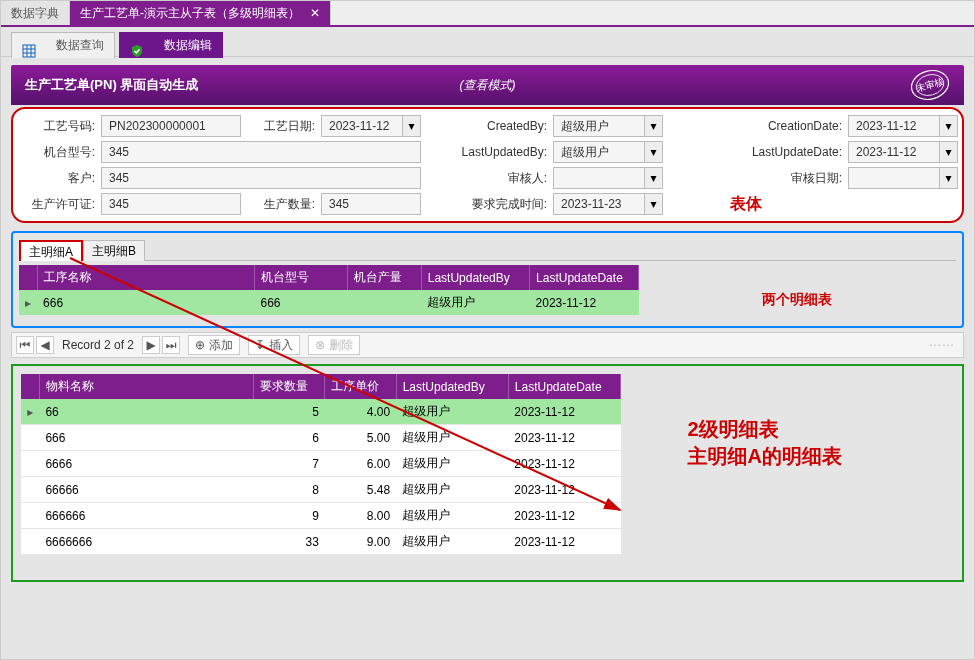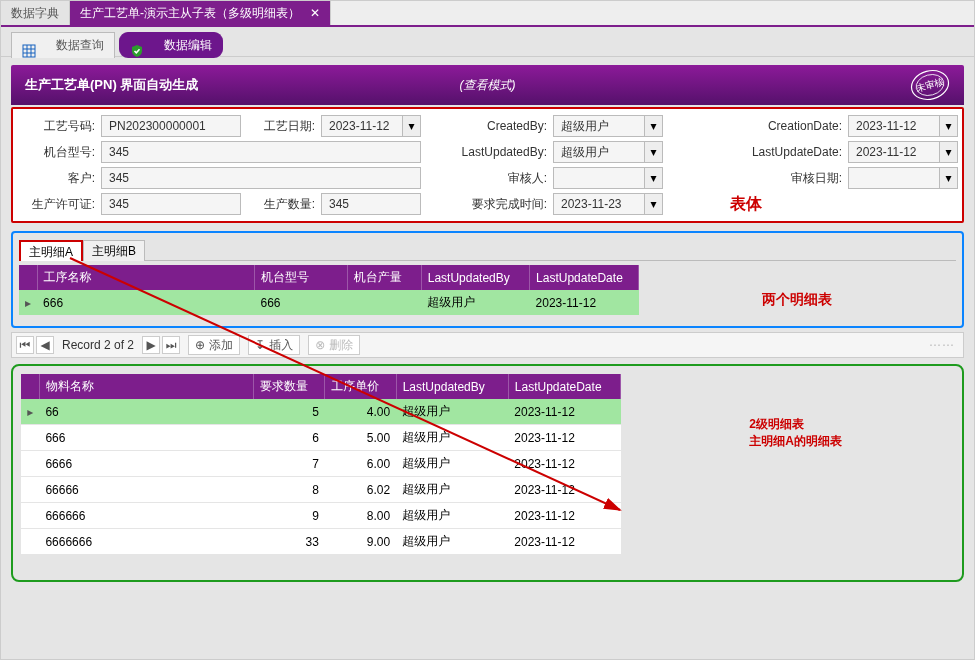--- a/index.html
+++ b/index.html
@@ -8,36 +8,36 @@
 
 
 .top-tabs { height: 26px; background: #eee; border-bottom: 2px solid #7d1e8c; display: flex; }
 .top-tab { height: 24px; padding: 0 10px; line-height: 24px; background: #e4e4e4; color: #555; border-right: 1px solid #ccc; }
 .top-tab.active { background: #7d1e8c; color: #fff; position: relative; }
 .top-tab .close { margin-left: 10px; }
 
 
 .sub-tabs { height: 30px; display: flex; padding: 4px 10px 0 10px; gap: 4px; border-bottom: 1px solid #ccc;}
 .sub-tab { height: 26px; padding: 0 10px; line-height: 26px; border: 1px solid #bbb; border-bottom: none; background: #f0f0f0; display: flex; align-items: flex-end; gap: 20px; color: #555; position: relative; top: 1px;}
-.sub-tab.active { background: #6d168c; color: #fff; border-color: #6d168c; border-radius: 9px; }
+.sub-tab.active { background: #6d168c; color: #fff; border-color: #6d168c; }
 .icon-grid { width: 14px; height: 14px; display: inline-block; }
 .icon-grid svg, .icon-shield svg { width:14px; height:14px; display:block;}
 
 
 .content { padding: 8px 10px; }
 
 
 .panel-head { background: linear-gradient(to bottom, #8c1a99, #55116b); color: #fff; height: 40px; display: flex; align-items: center; padding: 0 14px; position: relative; border-radius: 2px 2px 0 0;}
 .panel-head .title { font-size: 13px; font-weight: 600; }
 .panel-head .mode { position: absolute; left: 50%; transform: translateX(-50%); font-style: italic; }
 .stamp { position: absolute; right: 10px; top: 2px; width: 48px; height: 36px; }
 .stamp svg { width: 48px; height: 36px; }
 
 
-.form-wrap { border: 2px solid #cc0000; border-radius: 2px; padding: 6px 4px; background: #fff; margin-top: 2px; position: relative; }
+.form-wrap { border: 2px solid #cc0000; border-radius: 14px; padding: 6px 4px; background: #fff; margin-top: 2px; position: relative; }
 .form-grid { display: grid; grid-template-columns: 78px 140px 68px 100px 120px 110px auto 110px; gap: 4px 6px; align-items: center; }
 .form-grid .lbl { text-align: right; color: #333; white-space: nowrap; }
 .form-grid input[type=text] { height: 22px; border: 1px solid #bbb; background: #f5f5f5; padding: 0 7px; width: 100%; color: #333; }
 .date-field { display: flex; }
 .date-field input { flex: 1; }
 .date-field .dd { width: 18px; height: 22px; border: 1px solid #bbb; border-left: none; background: #eee; display:flex; align-items:center; justify-content:center; }
 .body-label { position: absolute; right: 200px; bottom: 6px; color: #cc0000; font-size: 16px; font-weight: 600; pointer-events:none; }
 
 
 .detail-box { border: 2px solid #0a84ff; border-radius: 4px; margin-top: 8px; padding: 6px 6px 10px 6px; position: relative; }
@@ -56,27 +56,27 @@
 
 
 .nav { height: 26px; border: 1px solid #ccc; background: #f5f5f5; display:flex; align-items:center; gap:2px; padding:0 4px; margin-top:4px;}
 .nav .btn { width:18px; height:18px; border:1px solid #ccc; background:#fff; display:flex; align-items:center; justify-content:center; color:#555;}
 .nav .rec { padding:0 6px; color:#333;}
 .nav .act { display:flex; align-items:center; gap:4px; border:1px solid #ccc; padding:0 6px; height:20px; margin-left:6px; background:#fff; color:#555;}
 .nav .act.disabled{ color:#bbb;}
 .nav .dots { flex:1; text-align:right; color:#bbb; letter-spacing:1px; padding-right:4px;}
 
 
-.sub-detail-box { border: 2px solid #1e9b1e; border-radius: 8px; margin-top: 6px; padding: 8px; position: relative; height: 218px;}
+.sub-detail-box { border: 2px solid #1e9b1e; border-radius: 0; margin-top: 6px; padding: 8px; position: relative; height: 218px;}
 .tbl2 { width: 600px; border-collapse: collapse; }
 .tbl2 th { background: #7d1e8c; color: #fff; text-align: left; padding: 4px 6px; font-weight: normal; border-right: 1px solid rgba(255,255,255,.25); height:24px;}
 .tbl2 td { padding: 4px 6px; background: #fff; border-bottom: 1px solid #e5e5e5; height:22px;}
 .tbl2 td.num { text-align:right;}
 .tbl2 tr.sel td { background: #a1e6a1; }
-.sub-note { position: absolute; right: 120px; top: 50px; color: #cc0000; font-size: 12px; font-weight: 600; }
+.sub-note { position: absolute; right: 120px; top: 50px; color: #cc0000; font-size: 20px; font-weight: 600; }
 
 
 .arrow-layer { position:absolute; left:0; top:0; width:975px; height:660px; pointer-events:none; z-index:100;}
 </style>
 </head>
 <body>
 
 <div class="root">
 
   <div class="top-tabs">
@@ -268,21 +268,21 @@
     <td>6666</td>
     <td class="num">7</td>
     <td class="num">6.00</td>
     <td>超级用户</td>
     <td>2023-11-12</td>
             </tr>
             <tr>
               <td class="row-mark"></td>
     <td>66666</td>
     <td class="num">8</td>
-    <td class="num">6.02</td>
+    <td class="num">5.48</td>
     <td>超级用户</td>
     <td>2023-11-12</td>
             </tr>
             <tr>
               <td class="row-mark"></td>
     <td>666666</td>
     <td class="num">9</td>
     <td class="num">8.00</td>
     <td>超级用户</td>
     <td>2023-11-12</td>

